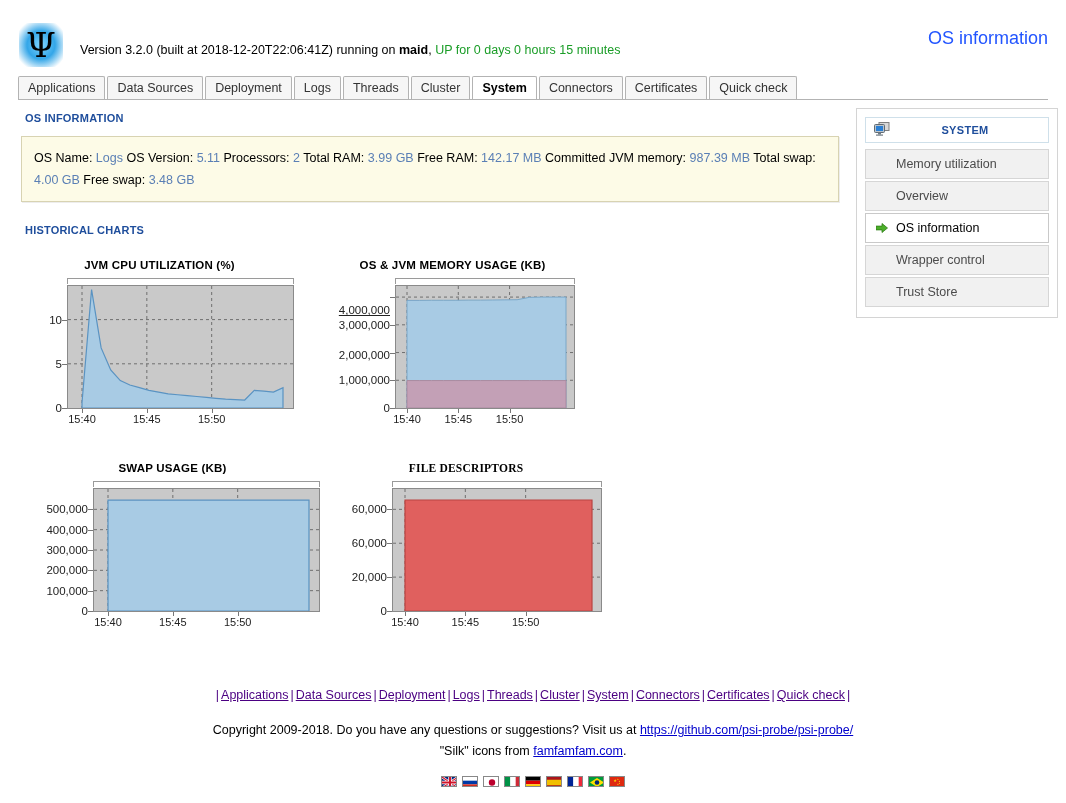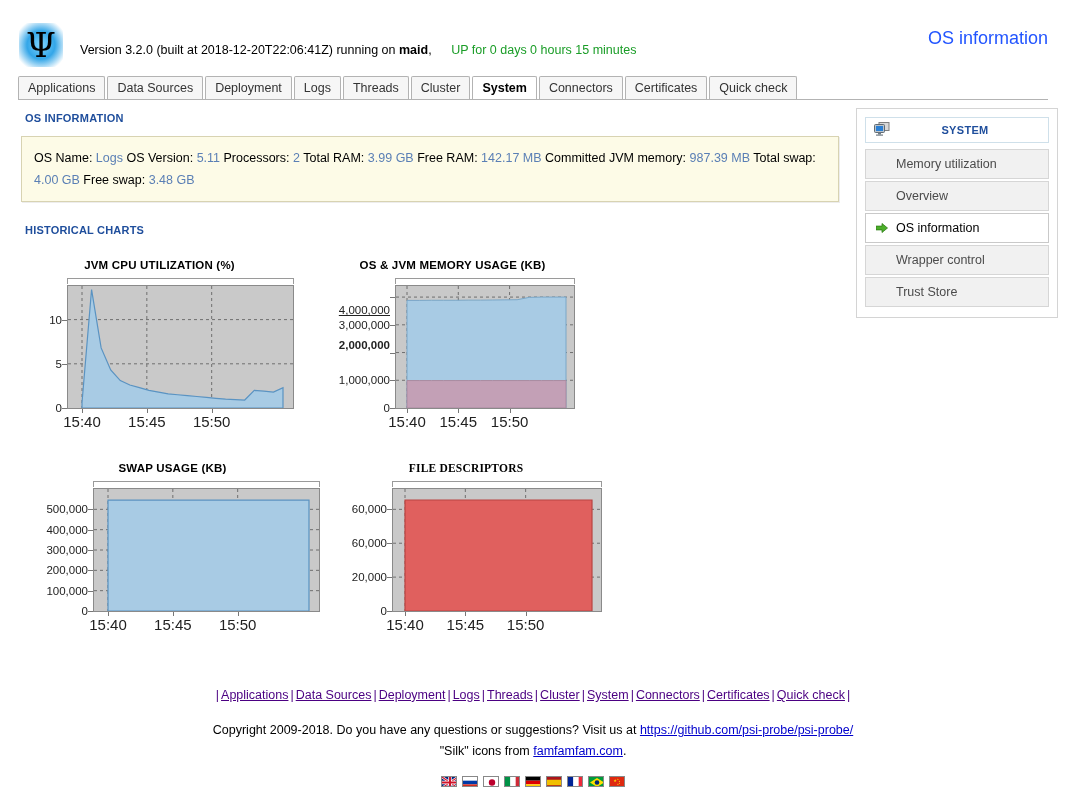--- a/index.html
+++ b/index.html
@@ -30,21 +30,21 @@
   }
   .logo svg { display:block; }
   .version-line {
     position: absolute;
     left: 80px; top: 43px;
     font-size: 12.5px;
     color: #000;
     white-space: nowrap;
   }
   .version-line b { font-weight: bold; }
-  .uptime { color: #1a9d27; margin-left: 16px; }
+  .uptime { color: #1a9d27; }
   .page-title {
     position: absolute;
     right: 18px; top: 28px;
     font-size: 18px;
     color: #2255ff;
     font-weight: normal;
   }
 
   
   .tabbar {
@@ -195,21 +195,21 @@
     position: absolute;
     right: 5px;
     transform: translateY(-50%);
     white-space: nowrap;
   }
   .xlabels {
     position: absolute;
     left: 0; top: 100%;
     width: 100%;
     height: 16px;
-    font-size: 15px;
+    font-size: 11px;
     color: #222;
   }
   .xlabels span {
     position: absolute;
     transform: translateX(-50%);
     top: 4px;
     white-space: nowrap;
   }
   .tickmark {
     position: absolute;
@@ -376,21 +376,21 @@
             </svg>
           </div>
           <div class="ytick" style="top: 123px;"></div>
           <div class="ytick" style="top: 95.2727px;"></div>
           <div class="ytick" style="top: 67.5455px;"></div>
           <div class="ytick" style="top: 39.8182px;"></div>
           <div class="ytick" style="top: 12.0909px;"></div>
           <div class="ylabels" style="width: 65px; height: 124px;">
             <span style="top: 123px;">0</span>
             <span style="top: 95.2727px;">1,000,000</span>
-            <span style="top: 60px; font-weight: bold;">2,000,000</span>
+            <span style="top: 70px;">2,000,000</span>
             <span style="top: 39.8182px;">3,000,000</span>
             <span style="top: 25px; text-decoration: underline;">4,000,000</span>
           </div>
           <div class="xlabels">
             <span style="left: 12px;">15:40</span>
             <div class="tickmark" style="left: 12px;"></div>
             <span style="left: 63.2903px;">15:45</span>
             <div class="tickmark" style="left: 63.2903px;"></div>
             <span style="left: 114.581px;">15:50</span>
             <div class="tickmark" style="left: 114.581px;"></div>

